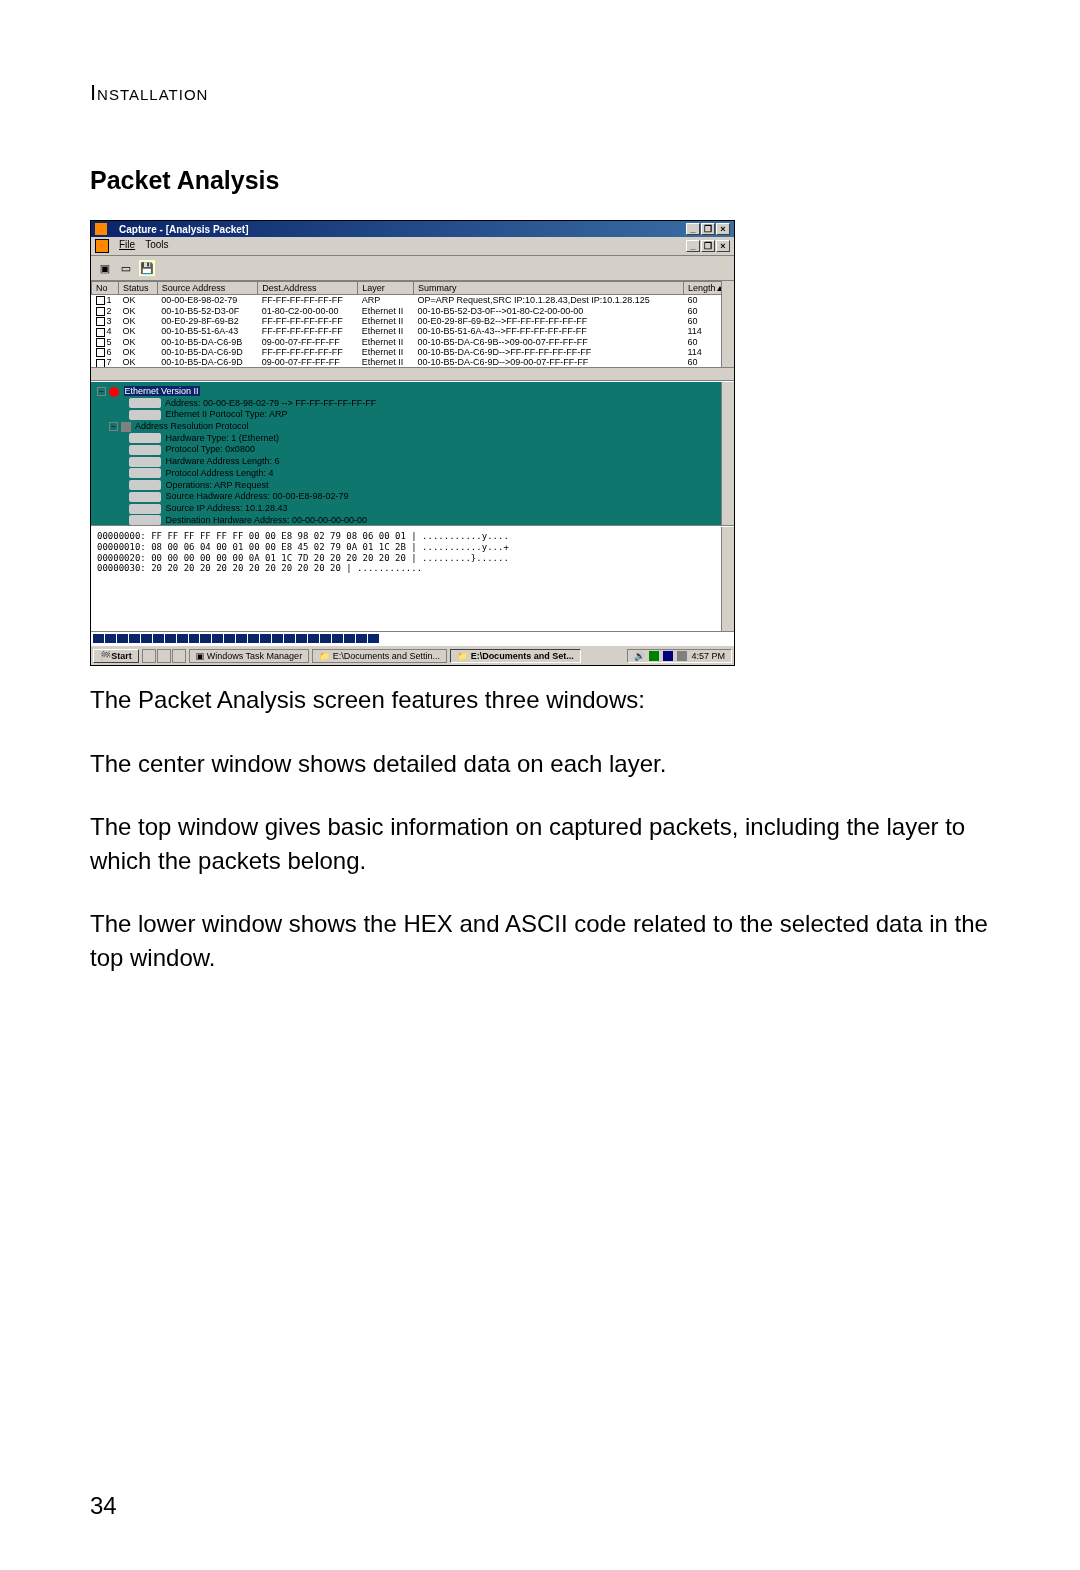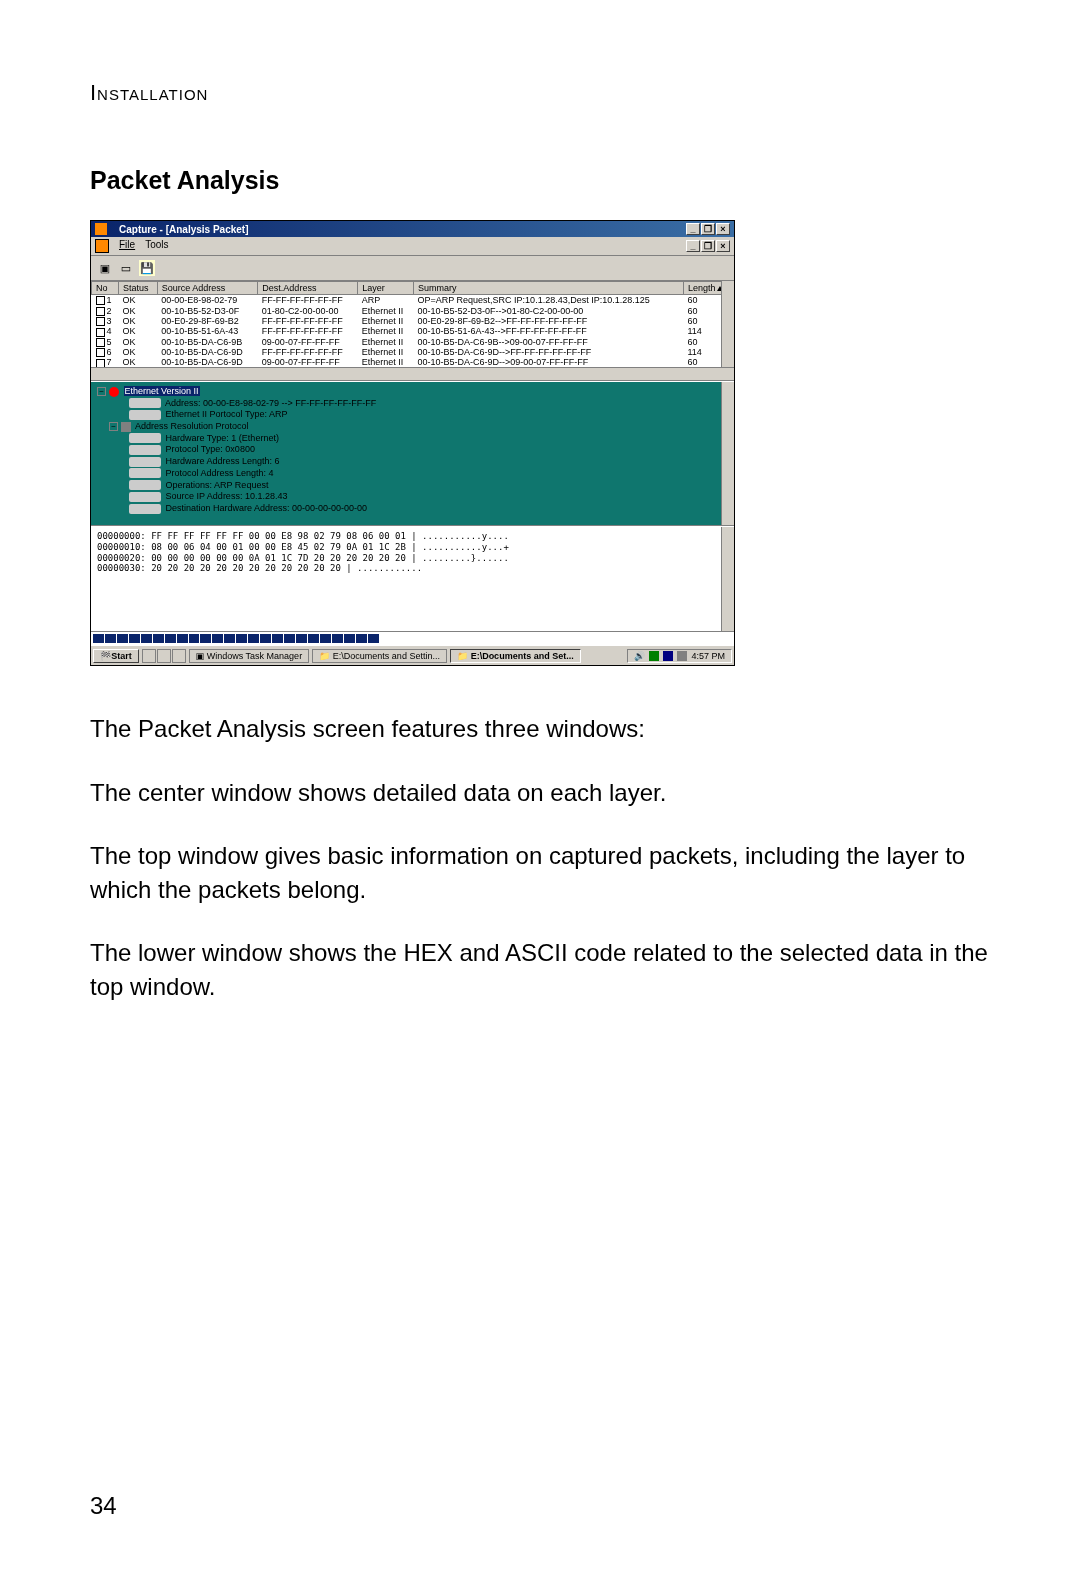--- a/index.html
+++ b/index.html
@@ -183,21 +183,21 @@
       display: flex;
       align-items: center;
       gap: 4px;
     }
     .tray-icon { width: 10px; height: 10px; background: #008000; }
     .tray-icon.dark { background: #000080; }
     .tray-icon.grey { background: #808080; }
     .body-text {
       font-size: 24px;
       line-height: 1.4;
-      margin-top: 46px;
+      margin-top: 17px;
     }
     .body-text p { margin-bottom: 30px; }
     .page-number {
       position: absolute;
       bottom: 50px;
       left: 90px;
       font-size: 24px;
     }
     .sort-tri {
       display: inline-block;
@@ -379,20 +379,21 @@
     <div style="padding-left:12px;">
       <span class="tree-collapse">−</span><span class="tree-icon book"></span>
       <span>Address Resolution Protocol</span>
     </div>
     <div id="arp-children">
         <div class="leaf"><span class="tree-icon leaf"></span> Hardware Type: 1 (Ethernet)</div>
         <div class="leaf"><span class="tree-icon leaf"></span> Protocol Type: 0x0800</div>
         <div class="leaf"><span class="tree-icon leaf"></span> Hardware Address Length: 6</div>
         <div class="leaf"><span class="tree-icon leaf"></span> Protocol Address Length: 4</div>
         <div class="leaf"><span class="tree-icon leaf"></span> Operations: ARP Request</div>
+        <div class="leaf"><span class="tree-icon leaf"></span> Source Hadware Address: 00-00-E8-98-02-79</div>
         <div class="leaf"><span class="tree-icon leaf"></span> Source IP Address: 10.1.28.43</div>
         <div class="leaf"><span class="tree-icon leaf"></span> Destination Hardware Address: 00-00-00-00-00-00</div>
       </div>
     <div class="sbar-v"></div>
   </div>
 
   <div class="hex-pane" style="position:relative;">
     <div id="hex-lines">
         <div>00000000:  FF FF FF FF FF FF 00 00 E8 98 02 79 08 06 00 01  | ...........y....</div>
         <div>00000010:  08 00 06 04 00 01 00 00 E8 45 02 79 0A 01 1C 2B  | ...........y...+</div>

